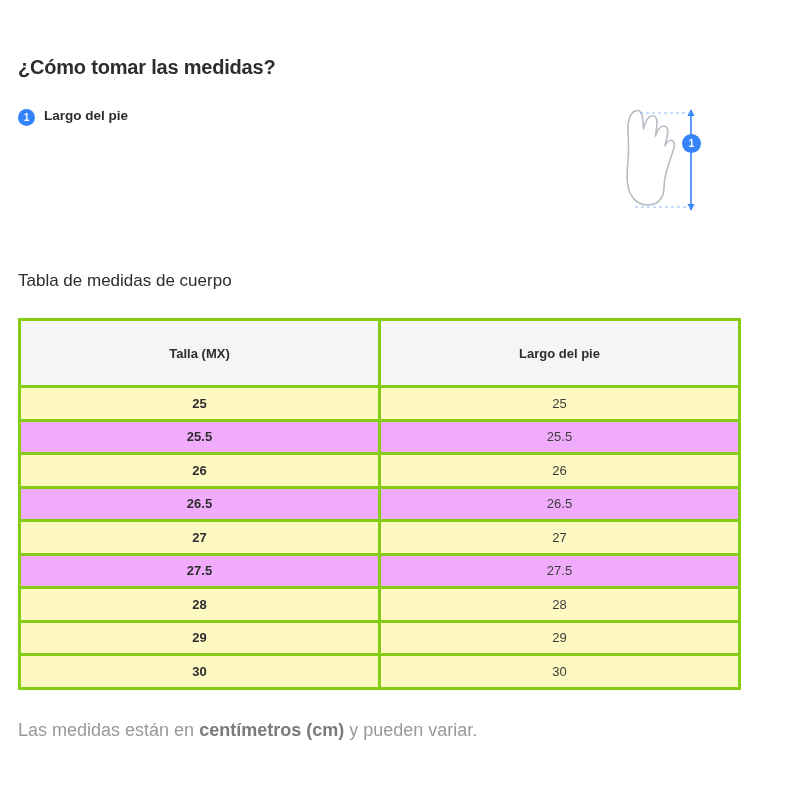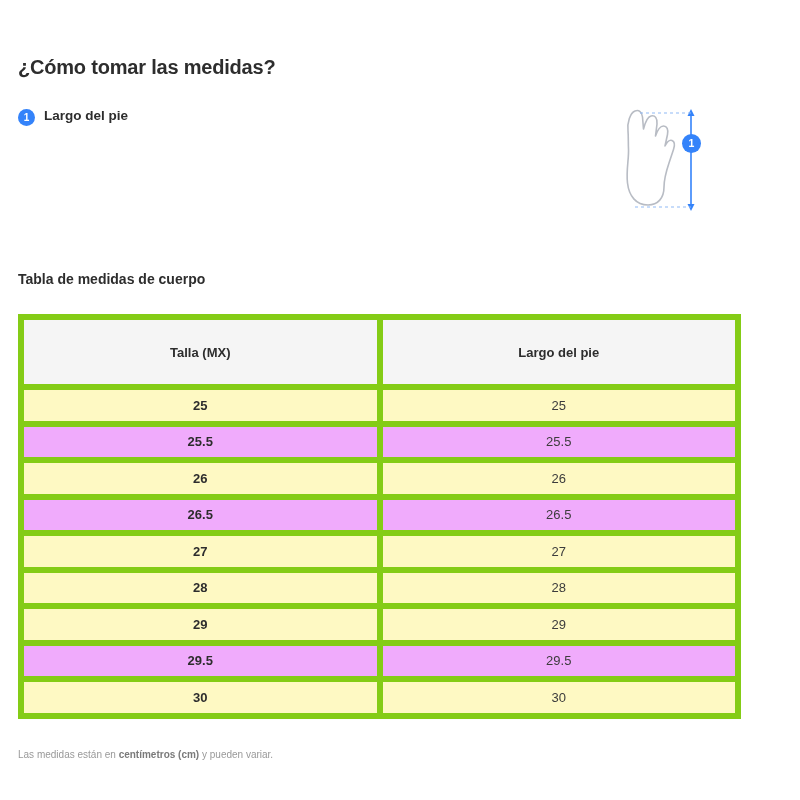--- a/index.html
+++ b/index.html
@@ -94,35 +94,35 @@
     background: #3483fa;
     color: #fff;
     font-size: 10.5px;
     font-weight: bold;
     line-height: 19px;
     text-align: center;
   }
 
   
   .title-table {
-    font-size: 14px;
-    font-weight: bold;
+    font-size: 17px;
+    font-weight: normal;
     color: #2d2d2d;
     margin: 0;
     padding-top: 54px;
   }
   table.size-table {
     width: 723px;
     margin-top: 27px;
     border-collapse: collapse;
     table-layout: fixed;
   }
   table.size-table th,
   table.size-table td {
-    border: 6px solid #84cc16;
+    border: 3px solid #84cc16;
     text-align: center;
     font-size: 13px;
     color: #3c3c3c;
   }
   table.size-table thead th {
     background: #f5f5f5;
     font-weight: bold;
     height: 62px;
     font-size: 13px;
     color: #2d2d2d;
@@ -141,21 +141,21 @@
   table.size-table tbody td.col-size {
     font-weight: bold;
     color: #2d2d2d;
   }
   table.size-table tbody td.col-length {
     color: #3c3c3c;
   }
 
   .footnote {
     margin-top: 30px;
-    font-size: 10px;
+    font-size: 18px;
     color: #999999;
   }
   .footnote b {
     color: #7a7a7a;
   }
 </style>
 </head>
 <body>
 
 <div class="page">
@@ -228,32 +228,32 @@
         <td class="col-length">26</td>
       </tr>
       <tr class="even">
         <td class="col-size">26.5</td>
         <td class="col-length">26.5</td>
       </tr>
       <tr class="odd">
         <td class="col-size">27</td>
         <td class="col-length">27</td>
       </tr>
+      <tr class="even">
+        <td class="col-size">27.5</td>
+        <td class="col-length">27.5</td>
+      </tr>
       <tr class="odd">
         <td class="col-size">28</td>
         <td class="col-length">28</td>
       </tr>
       <tr class="odd">
         <td class="col-size">29</td>
         <td class="col-length">29</td>
       </tr>
-      <tr class="even">
-        <td class="col-size">29.5</td>
-        <td class="col-length">29.5</td>
-      </tr>
       <tr class="odd">
         <td class="col-size">30</td>
         <td class="col-length">30</td>
       </tr>
     </tbody>
   </table>
 
   <p class="footnote"><span>Las medidas están en </span><b>centímetros (cm)</b><span> y pueden variar.</span></p>
 
 </div>

